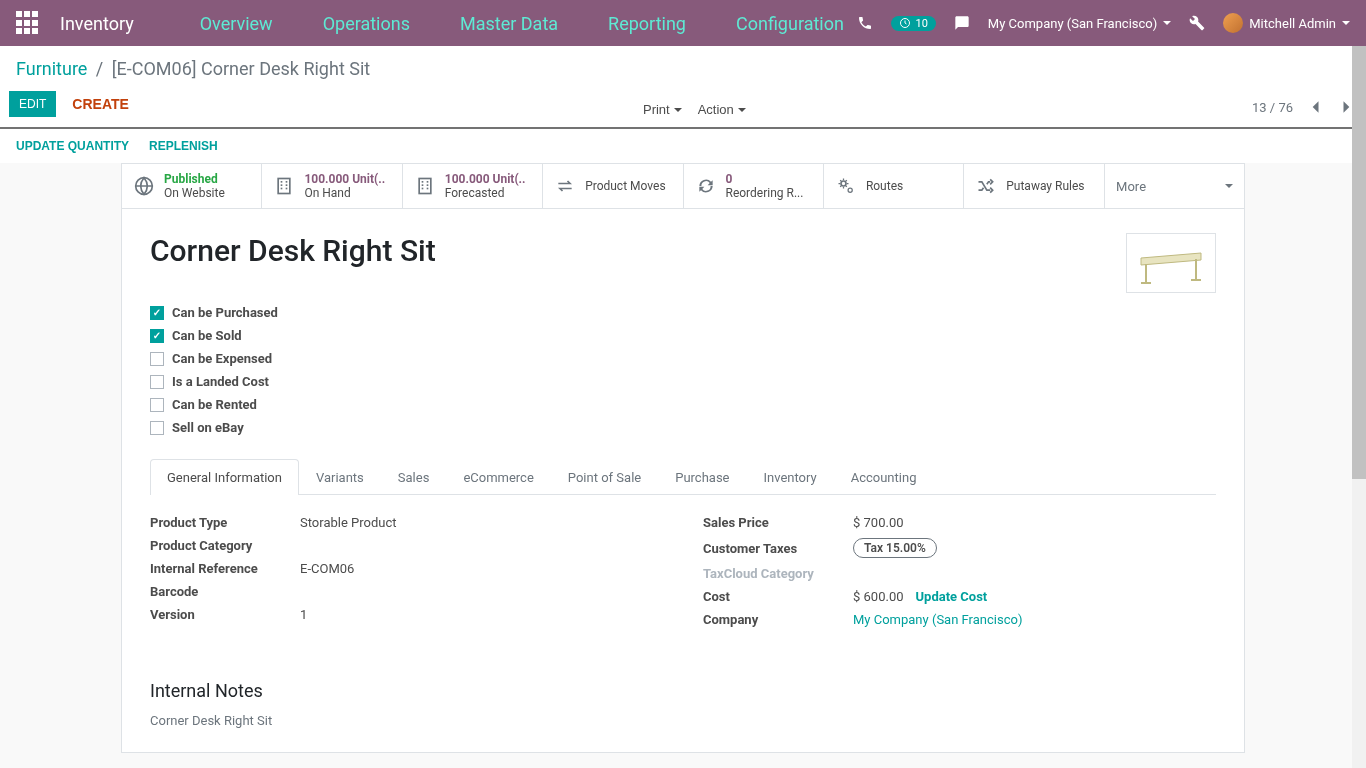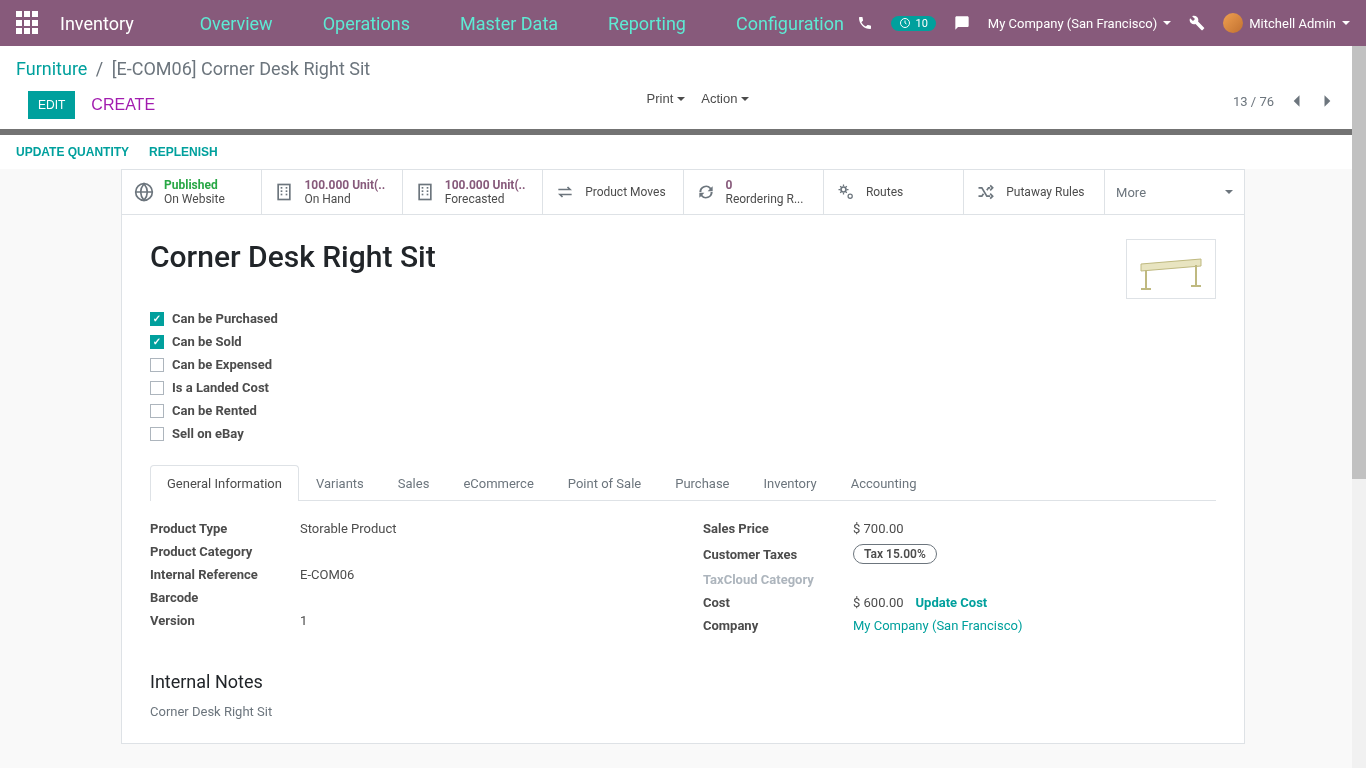--- a/index.html
+++ b/index.html
@@ -15,24 +15,24 @@
 .navbar .badge { background: #00a09d; color: #fff; border-radius: 10px; padding: 1px 8px; font-size: 11px; display: inline-flex; align-items: center; gap: 4px; }
 .navbar .company, .navbar .user { color: #fff; font-size: 13px; display: flex; align-items: center; gap: 6px; cursor: pointer; }
 .navbar .avatar { width: 20px; height: 20px; border-radius: 50%; background: linear-gradient(135deg,#f0a050,#c07030); display: inline-block; }
 .caret { border-top: 4px solid currentColor; border-left: 4px solid transparent; border-right: 4px solid transparent; display: inline-block; vertical-align: middle; }
 
 .breadcrumb-bar { background: #fff; padding: 12px 16px 8px; }
 .breadcrumb { font-size: 18px; color: #6c757d; }
 .breadcrumb a { color: #00a09d; text-decoration: none; }
 .breadcrumb .sep { color: #6c757d; margin: 0 4px; }
 
-.control-bar { background: #fff; display: flex; align-items: flex-start; padding: 4px 28px 10px; border-bottom: 6px solid #737373; }
+.control-bar { background: #fff; display: flex; align-items: flex-end; padding: 4px 9px 10px; border-bottom: 2px solid #737373; }
 .control-bar .left-buttons { display: flex; gap: 8px; }
 .btn-primary { background: #00a09d; color: #fff; border: none; padding: 5px 10px; font-size: 12px; font-weight: 500; cursor: pointer; }
-.btn-link { background: none; border: none; color: #a21caf; font-size: 16px; font-weight: 400; cursor: pointer; padding: 5px 8px; }
+.btn-link { background: none; border: none; color: #c2410c; font-size: 14px; font-weight: 700; cursor: pointer; padding: 5px 8px; }
 .control-bar .center { flex: 1; display: flex; justify-content: center; gap: 16px; }
 .dropdown-btn { background: none; border: none; color: #4c4c4c; font-size: 13px; cursor: pointer; display: flex; align-items: center; gap: 4px; }
 .control-bar .right { display: flex; align-items: center; gap: 12px; color: #6c757d; }
 .nav-arrow { width: 20px; height: 20px; display: flex; align-items: center; justify-content: center; cursor: pointer; color: #6c757d; }
 
 .action-bar { background: #fff; padding: 10px 16px; display: flex; gap: 20px; }
 .action-bar button { background: none; border: none; color: #00a09d; font-size: 12px; font-weight: 600; cursor: pointer; }
 
 .content { max-width: 1140px; margin: 0 auto; padding: 0 8px 40px; }
 .stat-boxes { display: flex; border: 1px solid #dee2e6; border-bottom: none; background: #fff; }
@@ -54,21 +54,21 @@
 .checkboxes { margin-bottom: 24px; }
 .checkbox-row { display: flex; align-items: center; gap: 8px; margin-bottom: 8px; font-size: 13px; font-weight: 700; color: #4c4c4c; }
 .checkbox { width: 14px; height: 14px; border: 1px solid #adb5bd; display: inline-flex; align-items: center; justify-content: center; }
 .checkbox.checked { background: #00a09d; border-color: #00a09d; }
 .checkbox.checked::after { content: "✓"; color: #fff; font-size: 10px; }
 
 .tabs { display: flex; border-bottom: 1px solid #dee2e6; margin-bottom: 20px; }
 .tab { padding: 10px 16px; border: 1px solid transparent; border-bottom: none; margin-bottom: -1px; cursor: pointer; color: #6c757d; font-size: 13px; }
 .tab.active { border-color: #dee2e6; background: #fff; color: #4c4c4c; border-radius: 4px 4px 0 0; }
 
-.form-grid { display: flex; gap: 40px; margin-bottom: 30px; }
+.form-grid { display: flex; gap: 40px; margin-bottom: 45px; }
 .form-col { flex: 1; }
 .form-row { display: flex; margin-bottom: 8px; align-items: center; }
 .form-label { width: 150px; font-weight: 700; color: #4c4c4c; font-size: 13px; }
 .form-label.muted { color: #adb5bd; }
 .form-value { flex: 1; font-size: 13px; color: #4c4c4c; }
 .form-value a { color: #00a09d; text-decoration: none; }
 .tax-badge { border: 1px solid #6c757d; border-radius: 10px; padding: 2px 10px; font-size: 12px; font-weight: 600; display: inline-block; color: #4c4c4c; }
 .link-action { color: #00a09d; font-weight: 700; margin-left: 12px; cursor: pointer; }
 
 h2 { font-size: 18px; font-weight: 400; color: #212529; margin-bottom: 12px; }

